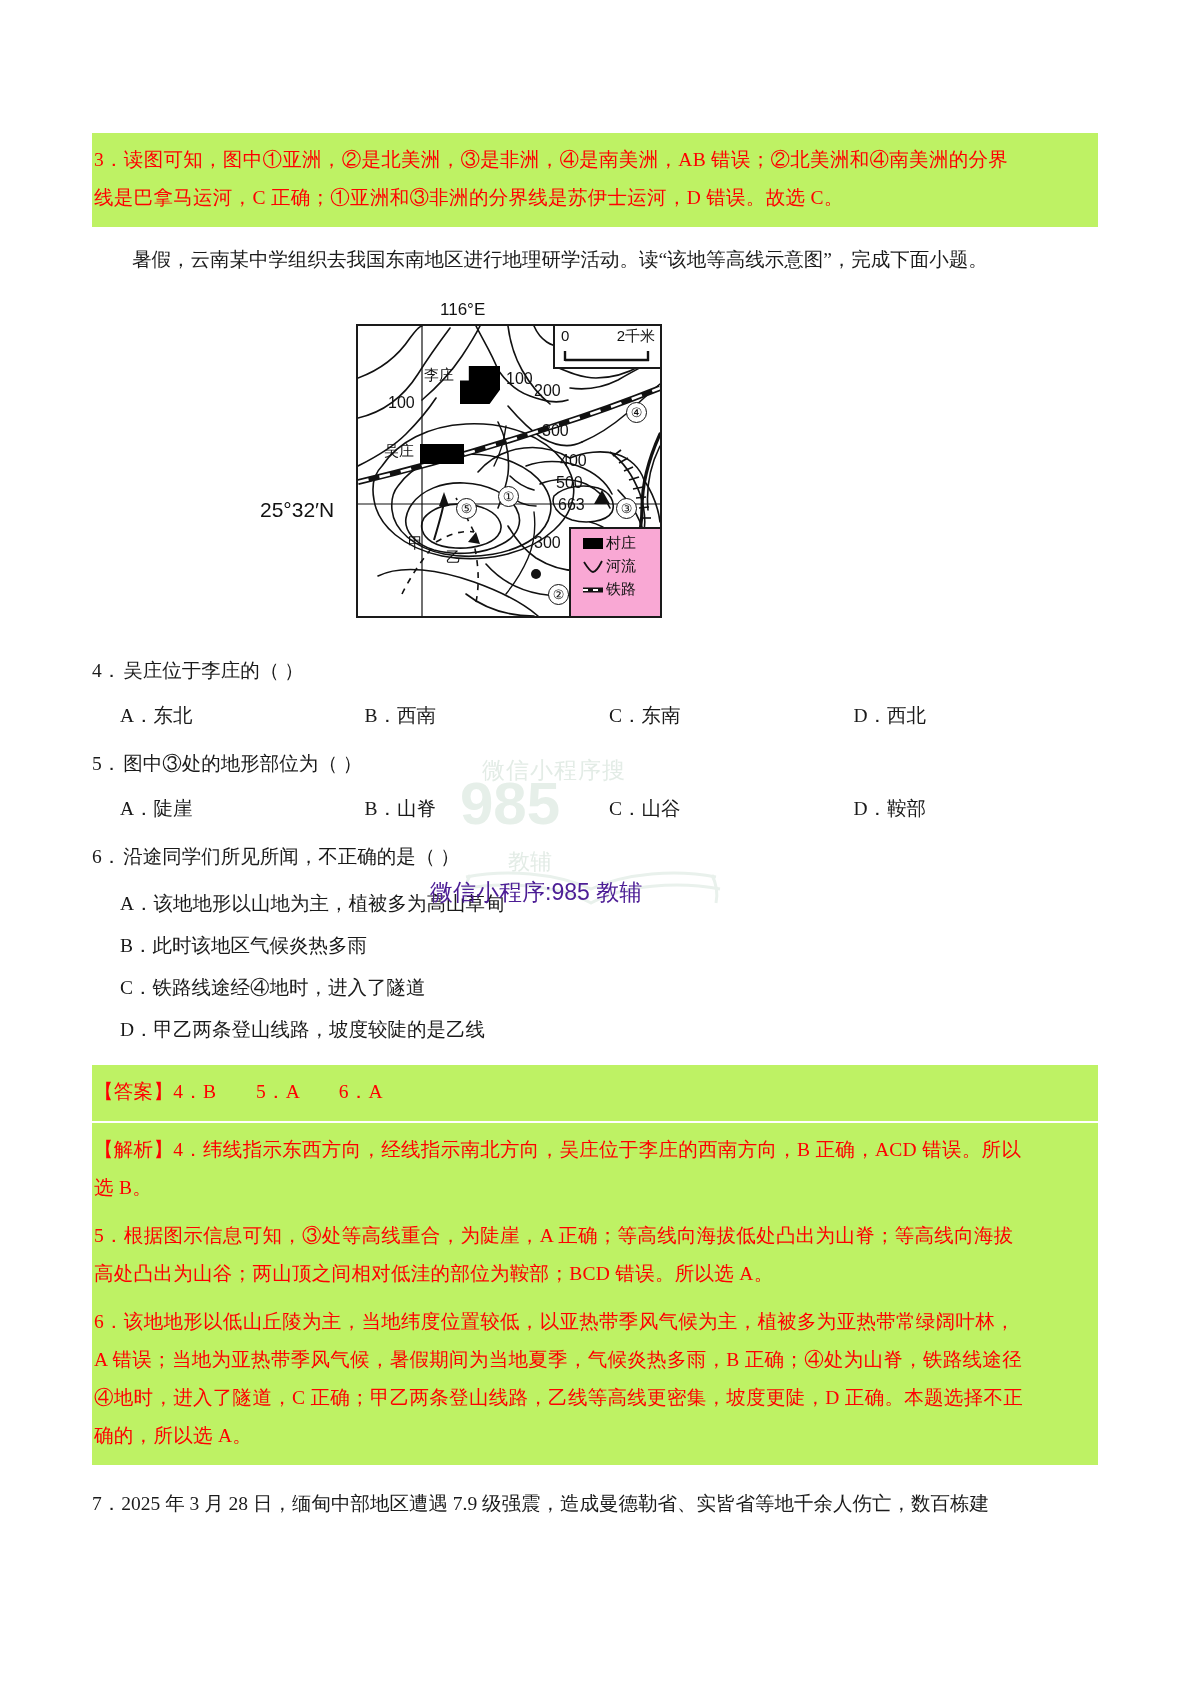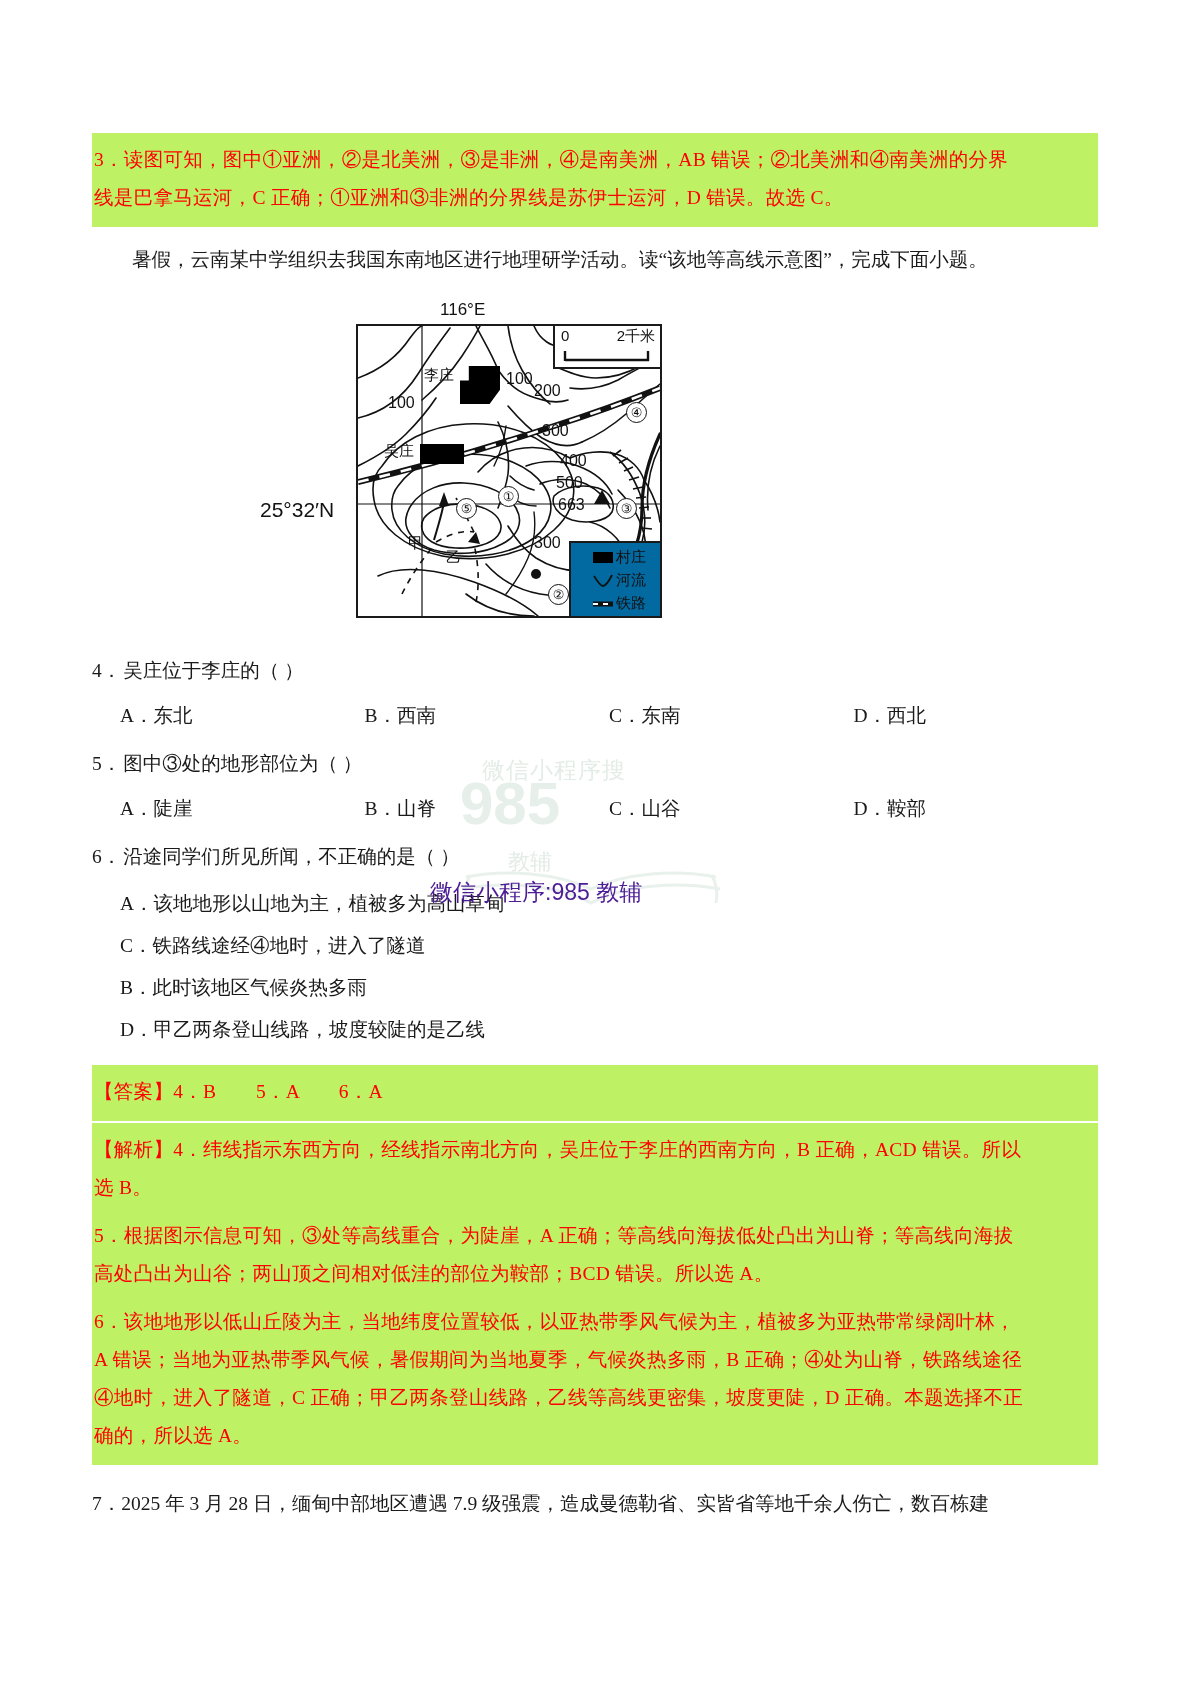--- a/index.html
+++ b/index.html
@@ -110,26 +110,26 @@
     position:absolute; top:2px; left:6px;
     font-size:15px; font-family:"Liberation Sans",sans-serif; color:#111;
   }
   .scalebox .sc-txt2{
     position:absolute; top:2px; right:6px;
     font-size:15px; font-family:"Liberation Sans",sans-serif; color:#111;
   }
   .legendbox{
     position:absolute;
     right:-1px; bottom:-1px;
-    width:92px; height:76px;
+    width:92px; height:90px;
     border:2px solid #1a1a1a;
     border-bottom:none; border-right:none;
-    background:#0369a1;
+    background:#f9a8d4;
     box-sizing:border-box;
-    padding:3px 0 0 19px;
+    padding:3px 0 0 9px;
   }
   .leg-row{
     display:flex; align-items:center;
     height:23px;
     font-size:15px;
     font-family:"Liberation Sans",sans-serif;
     color:#111;
   }
   .leg-sym{ width:26px; display:flex; align-items:center; justify-content:center;}
   .sym-village{ width:20px;height:11px;background:#000;display:block;}
@@ -407,22 +407,22 @@
     <div class="opt"><span>B．</span><span>山脊</span></div>
     <div class="opt"><span>C．</span><span>山谷</span></div>
     <div class="opt"><span>D．</span><span>鞍部</span></div>
   </div>
 
   <div class="q-stem">
     <span class="num">6．</span><span>沿途同学们所见所闻，不正确的是（  ）</span>
   </div>
   <div class="opt-list">
     <div class="opt-line"><span>A．</span><span>该地地形以山地为主，植被多为高山草甸</span></div>
+    <div class="opt-line"><span>B．</span><span>此时该地区气候炎热多雨</span></div>
     <div class="opt-line"><span>C．</span><span>铁路线途经④地时，进入了隧道</span></div>
-    <div class="opt-line"><span>B．</span><span>此时该地区气候炎热多雨</span></div>
     <div class="opt-line"><span>D．</span><span>甲乙两条登山线路，坡度较陡的是乙线</span></div>
   </div>
 
   <div class="red-block" style="margin-top:22px;">
     <p>【答案】4．B　　5．A　　6．A</p>
   </div>
 
   <div class="red-block" style="margin-top:2px;">
     <p>【解析】4．纬线指示东西方向，经线指示南北方向，吴庄位于李庄的西南方向，B 正确，ACD 错误。所以</p>
     <p>选 B。</p>

